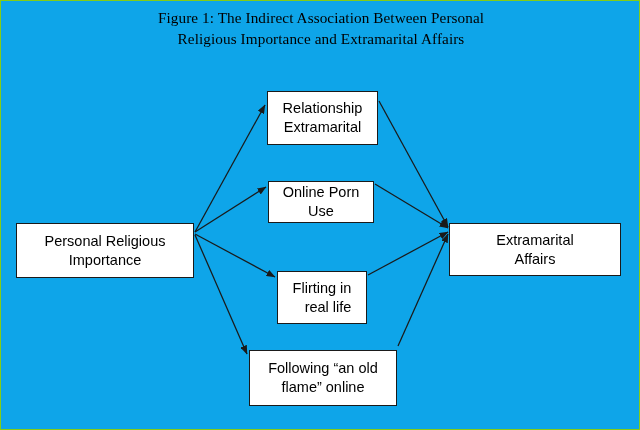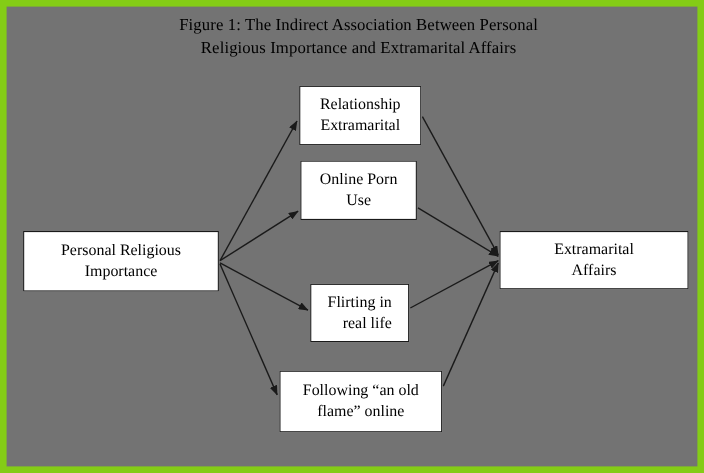--- a/index.html
+++ b/index.html
@@ -10,23 +10,23 @@
   body {
     width: 640px;
     height: 430px;
     font-family: "Liberation Sans", sans-serif;
     overflow: hidden;
   }
   #figure-root {
     position: relative;
     width: 640px;
     height: 430px;
-    background: #737373;
+    background: #0ea5e9;
     box-sizing: border-box;
-    border: 6px solid #84cc16;
+    border: 1px solid #84cc16;
   }
 
   
   .figure-title {
     position: absolute;
     left: 0;
     top: 6px;
     width: 640px;
     text-align: center;
     font-family: "Liberation Serif", serif;
@@ -50,35 +50,36 @@
   .node-box {
     position: absolute;
     box-sizing: border-box;
     background: #ffffff;
     border: 1.6px solid #1a1a1a;
     display: flex;
     align-items: center;
     justify-content: center;
     text-align: center;
     color: #000000;
-    font-family: Liberation Serif, serif;
+    font-family: Liberation Sans, sans-serif;
     font-size: 14.5px;
     line-height: 19px;
     padding: 0 4px;
+    margin-top: 18px;
   }
   .node-box .node-label { display: block; }
 
   #node-personal-religious-importance {
     left: 15px;  top: 204px;  width: 178px; height: 55px; text-align: center;
   }
   #node-relationship-satisfaction {
     left: 266px; top: 72px;   width: 111px; height: 54px;
   }
   #node-online-porn-use {
-    left: 267px; top: 140px;  width: 106px; height: 54px;
+    left: 267px; top: 162px;  width: 106px; height: 42px;
   }
   #node-flirting-real-life {
     left: 276px; top: 252px;  width: 90px;  height: 53px; text-align: right;
   }
   #node-following-old-flame {
     left: 248px; top: 331px;  width: 148px; height: 56px;
   }
   #node-extramarital-affairs {
     left: 448px; top: 204px;  width: 172px; height: 53px;
   }

